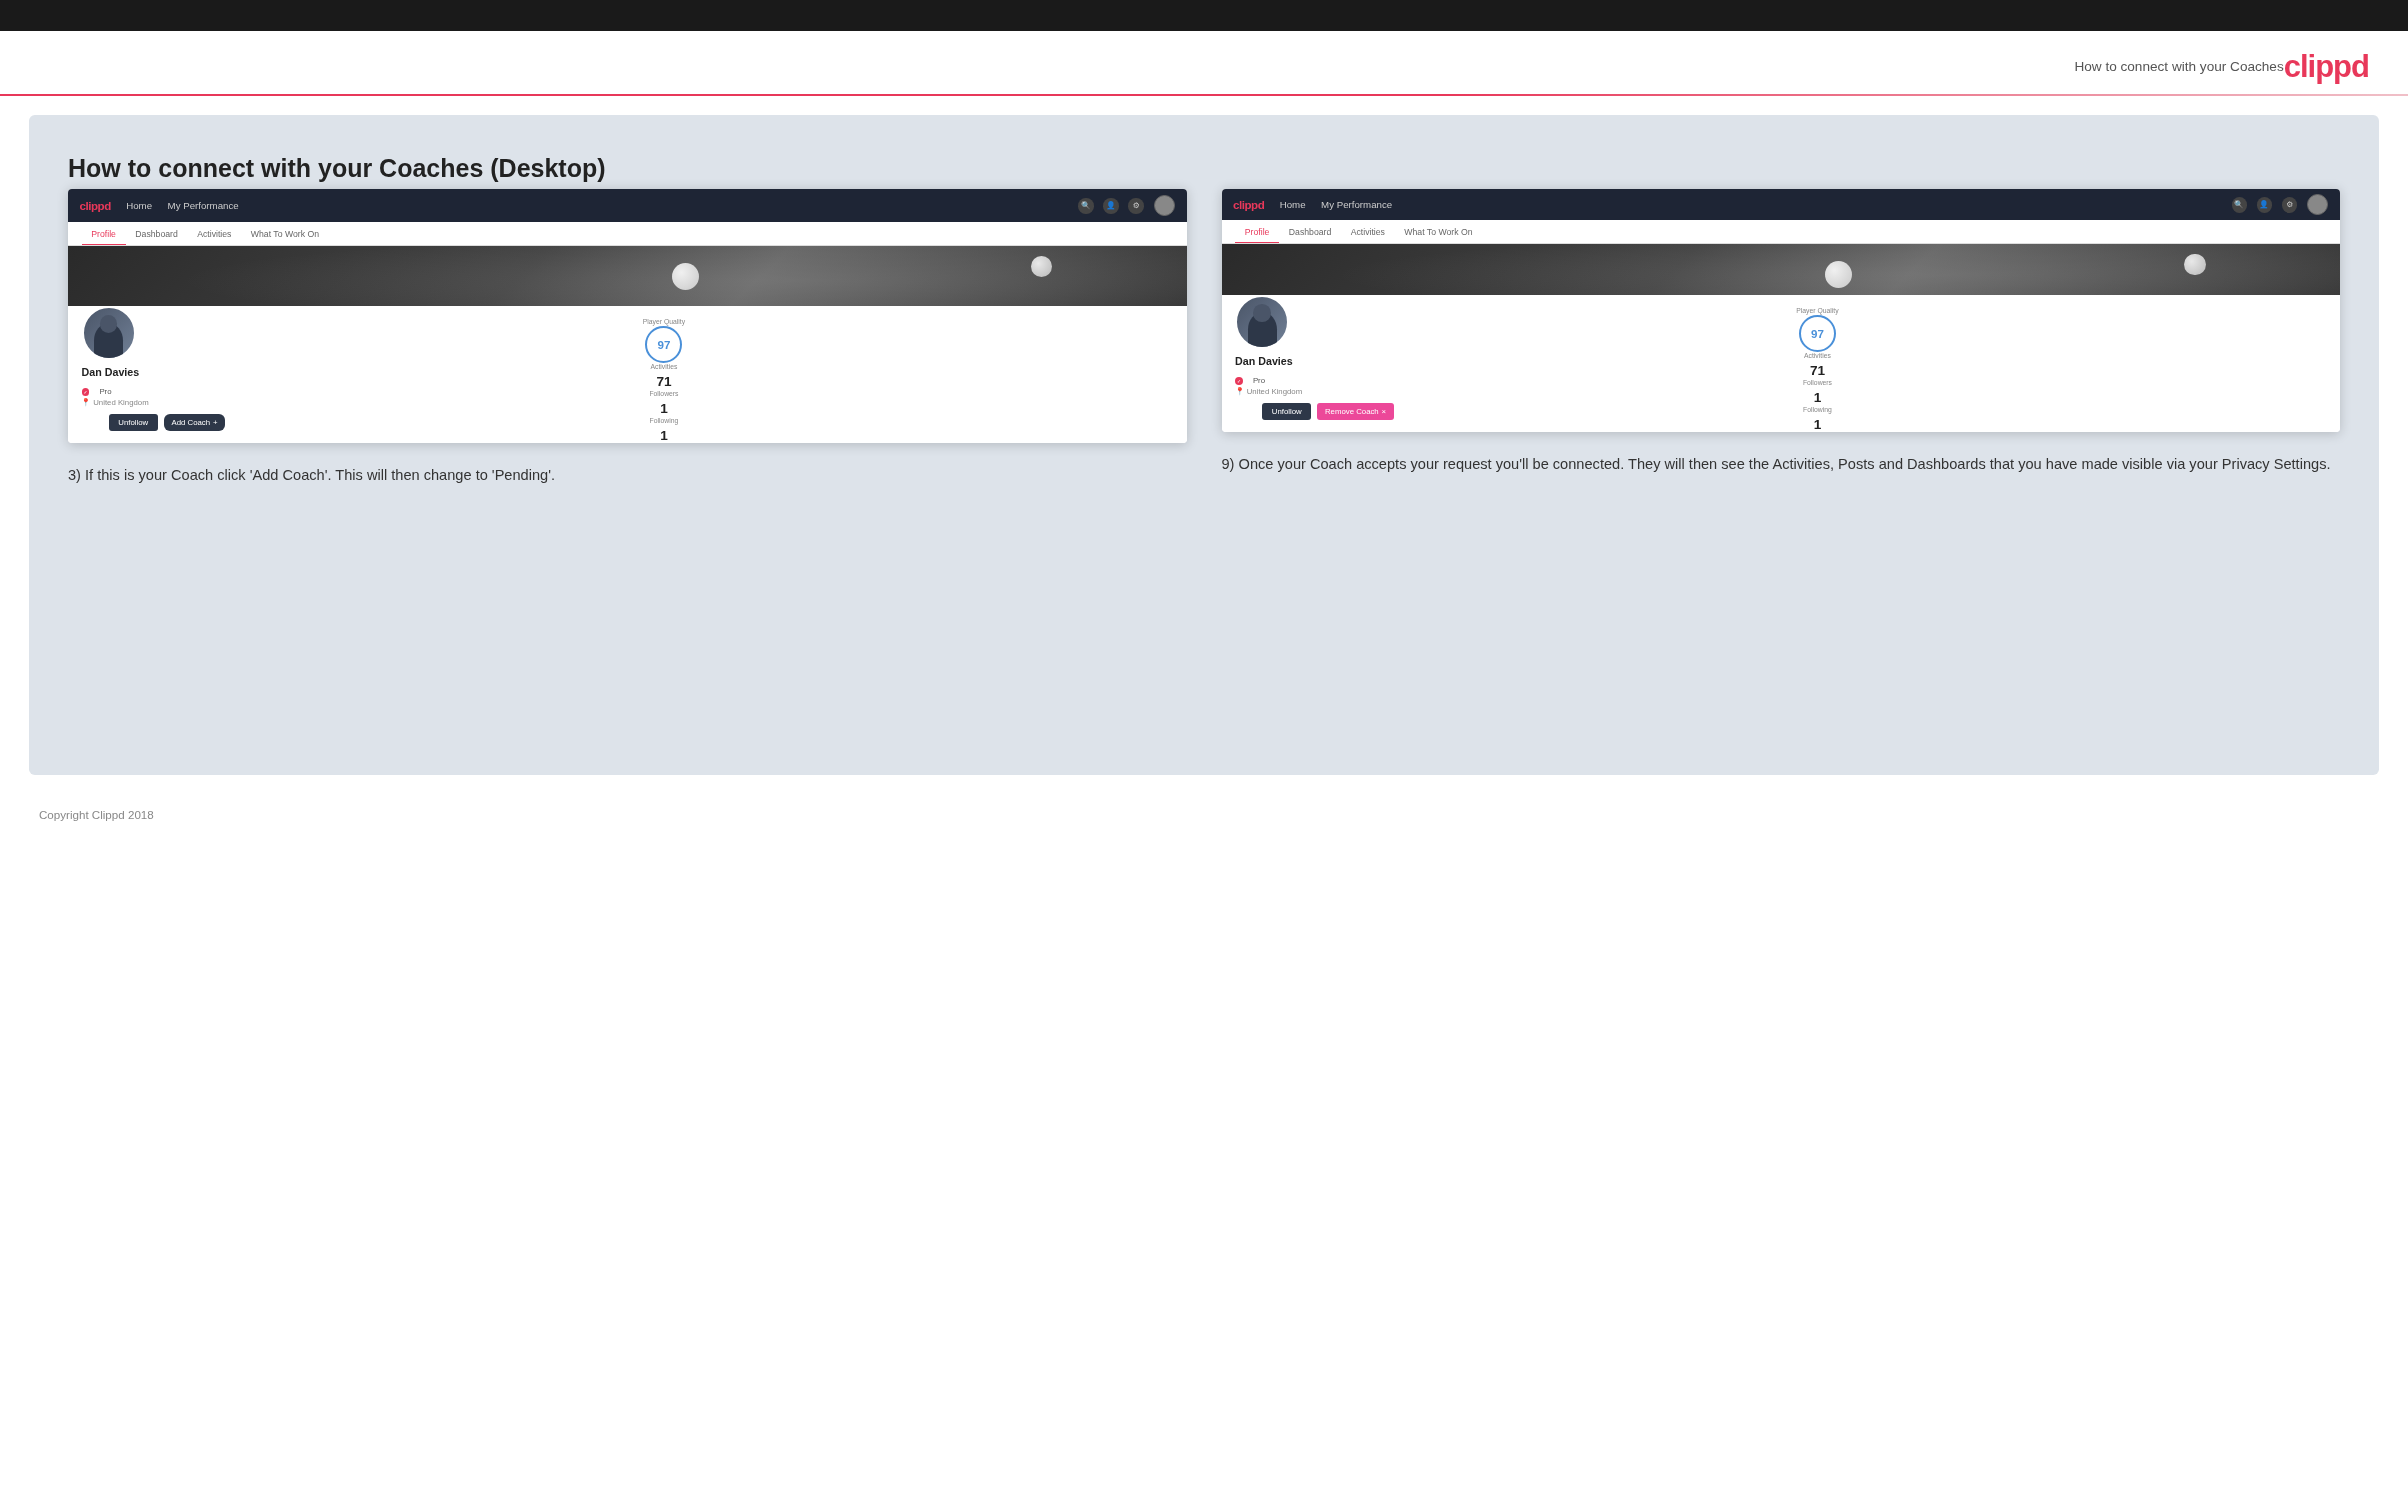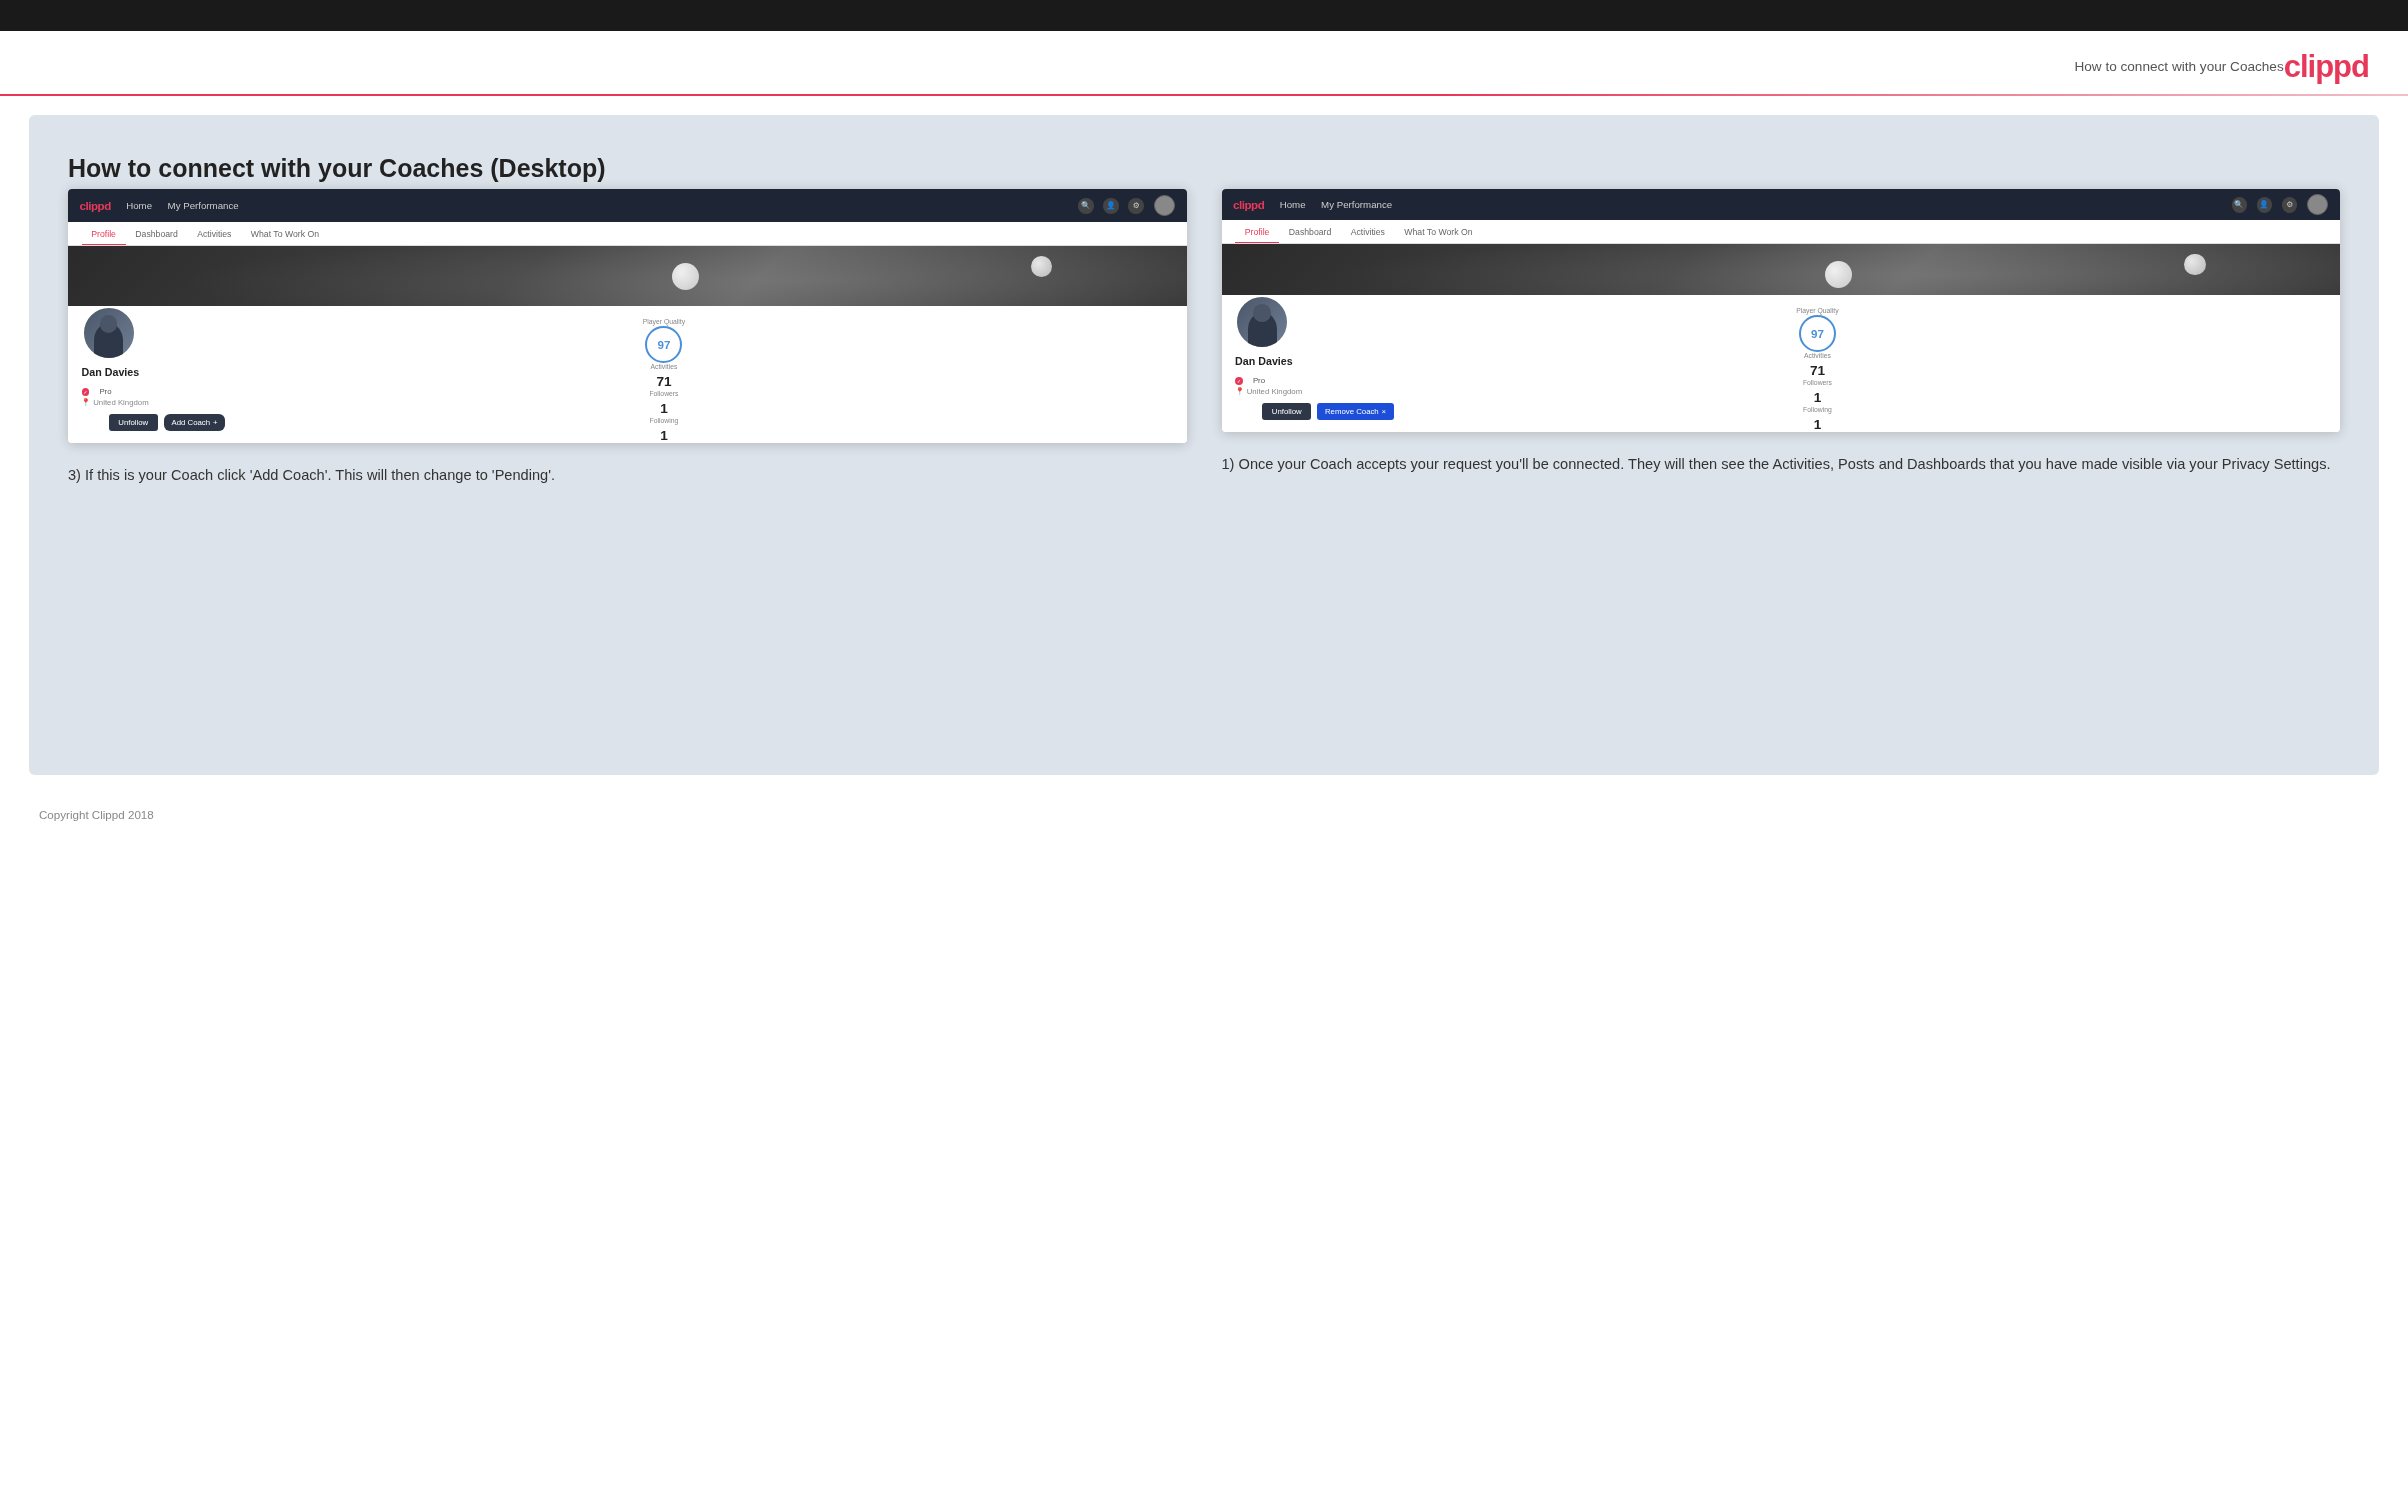--- a/index.html
+++ b/index.html
@@ -322,21 +322,21 @@
       border: none;
       border-radius: 6px;
       font-size: 7.8px;
       padding: 3.9px 7.8px;
       cursor: pointer;
       display: flex;
       align-items: center;
       gap: 2.9px;
     }
     .ss-btn-remove {
-      background: #1d4ed8;
+      background: #ec4899;
       color: #fff;
       border: none;
       border-radius: 2.9px;
       font-size: 7.8px;
       padding: 3.9px 7.8px;
       cursor: pointer;
       display: flex;
       align-items: center;
       gap: 2.9px;
     }
@@ -519,21 +519,21 @@
           <div class="ss-location">
             <span class="ss-pin">📍</span>
             <span>United Kingdom</span>
           </div>
           <div class="ss-actions">
             <button class="ss-btn-dark">Unfollow</button>
             <button class="ss-btn-remove">Remove Coach <span>×</span></button>
           </div>
         </div>
       </div>
-      <p class="panel-description">1) Once your Coach accepts your request you'll be connected. They will then see the Activities, Posts and Dashboards that you have made visible via your Privacy Settings.</p>
+      <p class="panel-description">9) Once your Coach accepts your request you'll be connected. They will then see the Activities, Posts and Dashboards that you have made visible via your Privacy Settings.</p>
     </div>
 
   </div>
 </div>
 
 <div class="footer">
   <span>Copyright Clippd 2018</span>
 </div>
 
 

